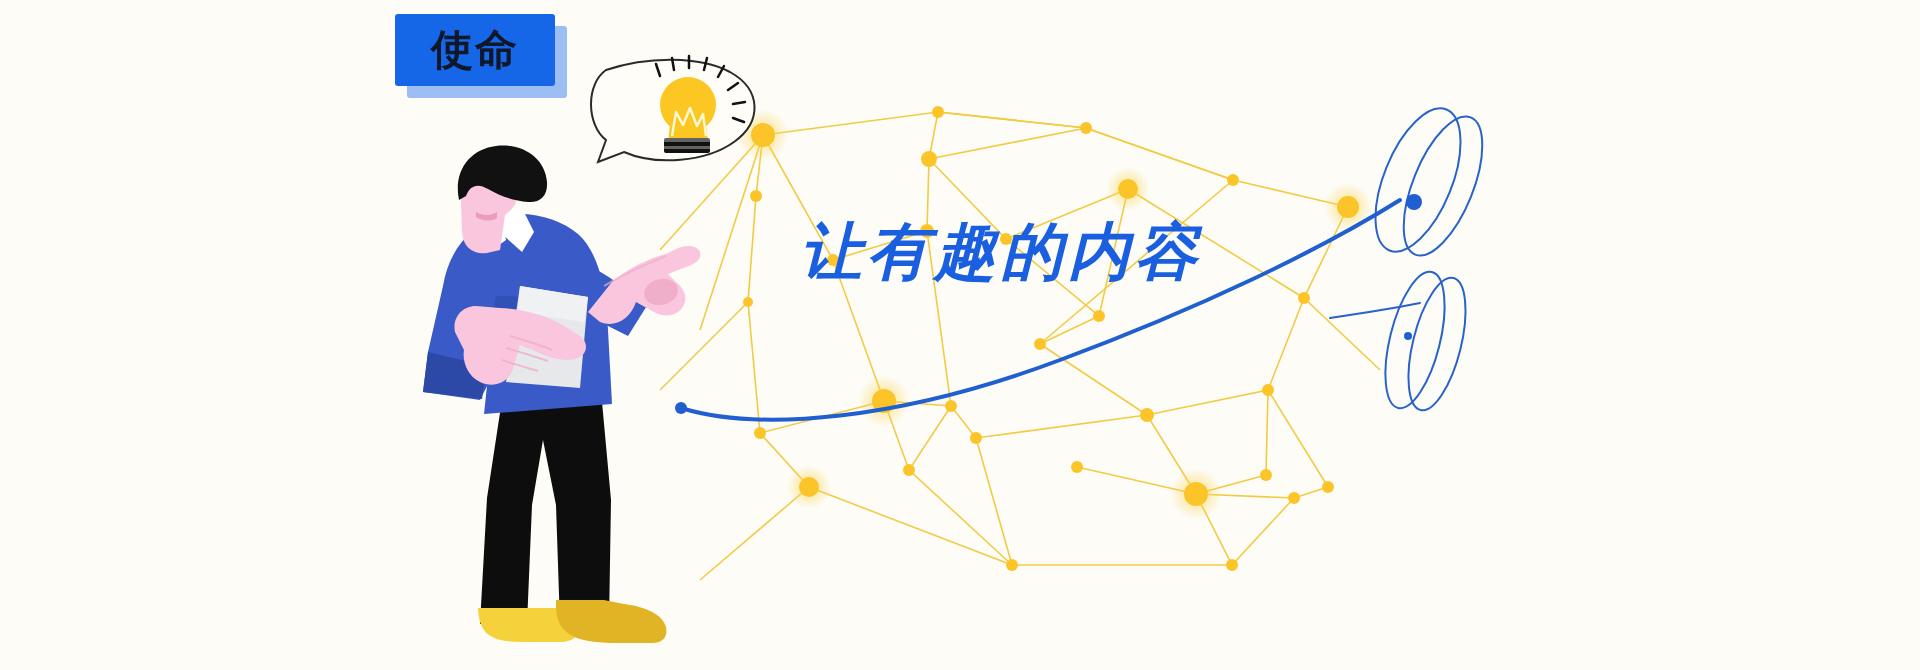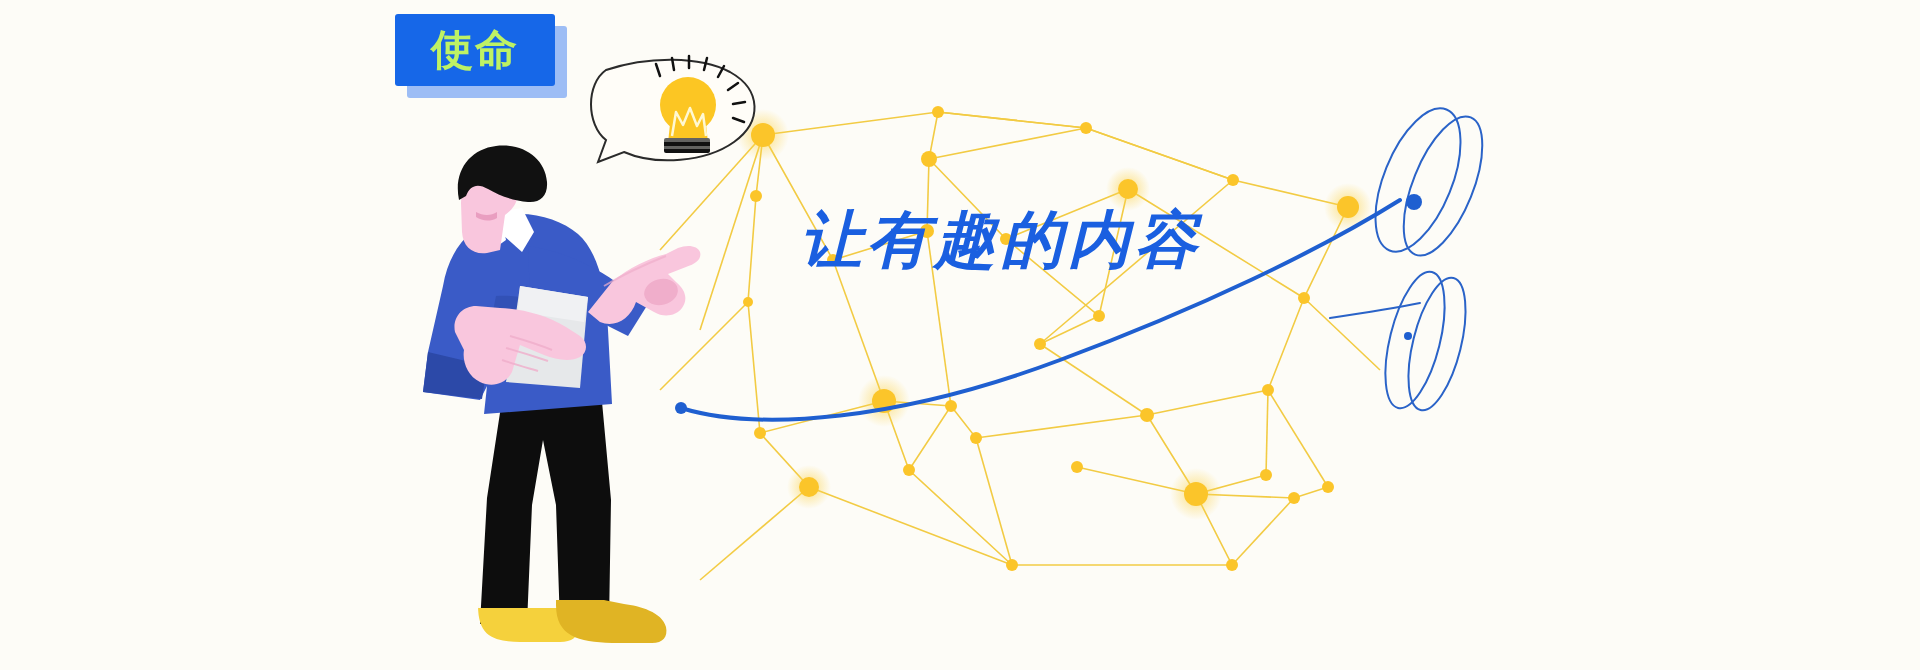--- a/index.html
+++ b/index.html
@@ -47,21 +47,21 @@
     top: 0;
     width: 160px;
     height: 72px;
     background: #1667e8;
     border-radius: 3px;
     display: flex;
     align-items: center;
     justify-content: center;
   }
   #badge-label {
-    color: #bef264;
+    color: #0f172a;
     font-size: 42px;
     font-weight: bold;
     letter-spacing: 2px;
     line-height: 1;
     font-family: "DejaVu Sans", "Liberation Sans", sans-serif;
   }
 
   
   #headline {
     position: absolute;
@@ -71,21 +71,22 @@
     z-index: 6;
   }
   .headline-line {
     color: #1a5fe0;
     font-size: 62px;
     font-weight: bold;
     font-style: italic;
     letter-spacing: 5px;
     line-height: 88px;
     white-space: nowrap;
-    font-family: Liberation Sans, sans-serif;
+    font-family: Liberation Mono, monospace;
+    margin-top: 17px;
   }
   #headline-line-2 {
     margin-left: -38px;
   }
 </style>
 </head>
 <body>
 
 <div id="banner">
 

